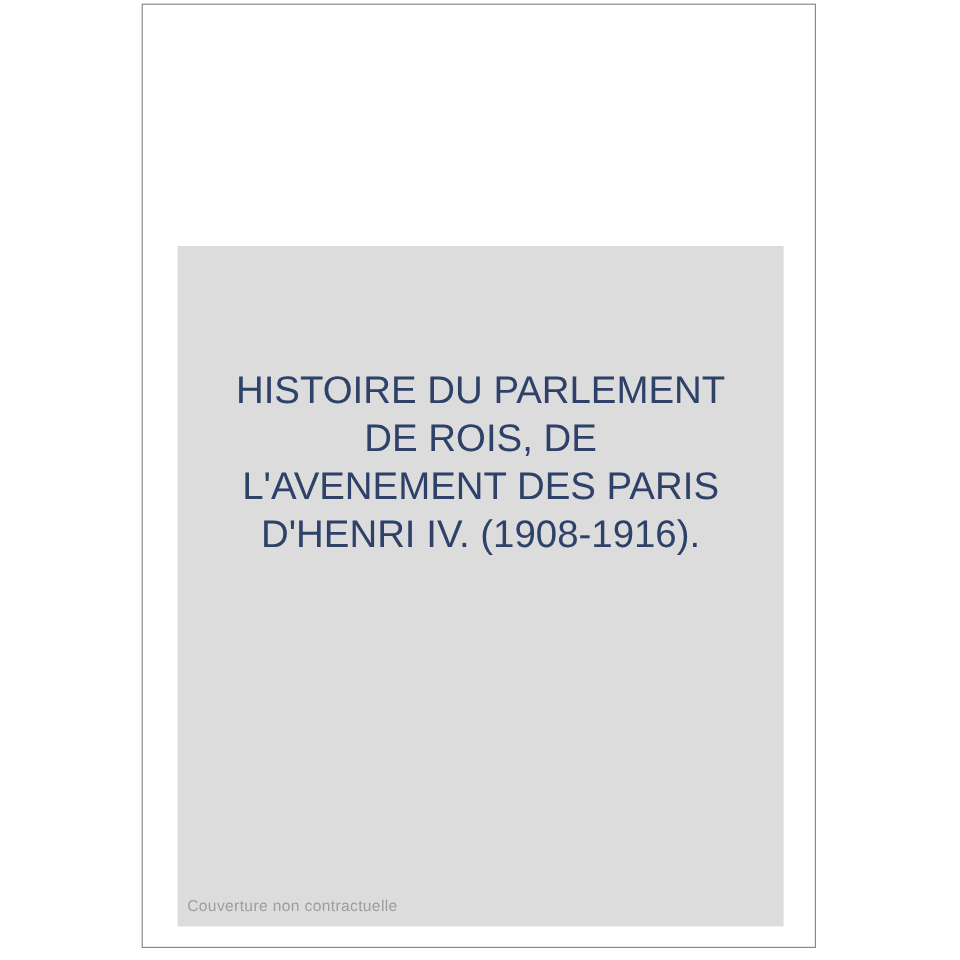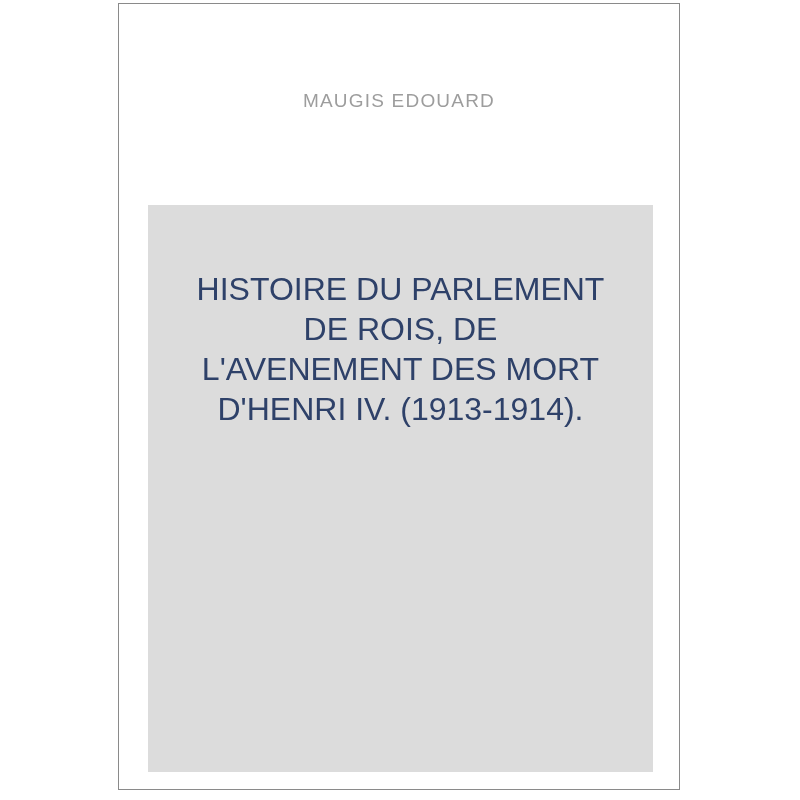--- a/index.html
+++ b/index.html
@@ -45,42 +45,43 @@
     width:505px;height:567px;
     background:var(--placeholder_bg);
   }
   .title-block{
     padding-top:64px;
     text-align:center;
     color:var(--title);
     font-size:32px;
     line-height:40px;
     font-weight:400;
+    margin-top:36px;
   }
   .disclaimer{
     position:absolute;
     left:8px;bottom:10px;
     color:var(--muted_text);
     font-size:13px;
     letter-spacing:0.3px;
   }
 </style>
 </head>
 <body>
 
 <div class="canvas">
   <div class="cover-page">
 
-    <div class="author">MAUGIS EDOUARD</div>
 
     <div class="placeholder-box">
 
       <div class="title-block">
         <div>HISTOIRE DU PARLEMENT</div>
         <div>DE ROIS, DE</div>
-        <div>L'AVENEMENT DES MORT</div>
-        <div>D'HENRI IV. (1913-1914).</div>
+        <div>L'AVENEMENT DES PARIS</div>
+        <div>D'HENRI IV. (1908-1916).</div>
       </div>
 
+      <div class="disclaimer">Couverture non contractuelle</div>
 
     </div>
   </div>
 </div>
 
 </body></html>

